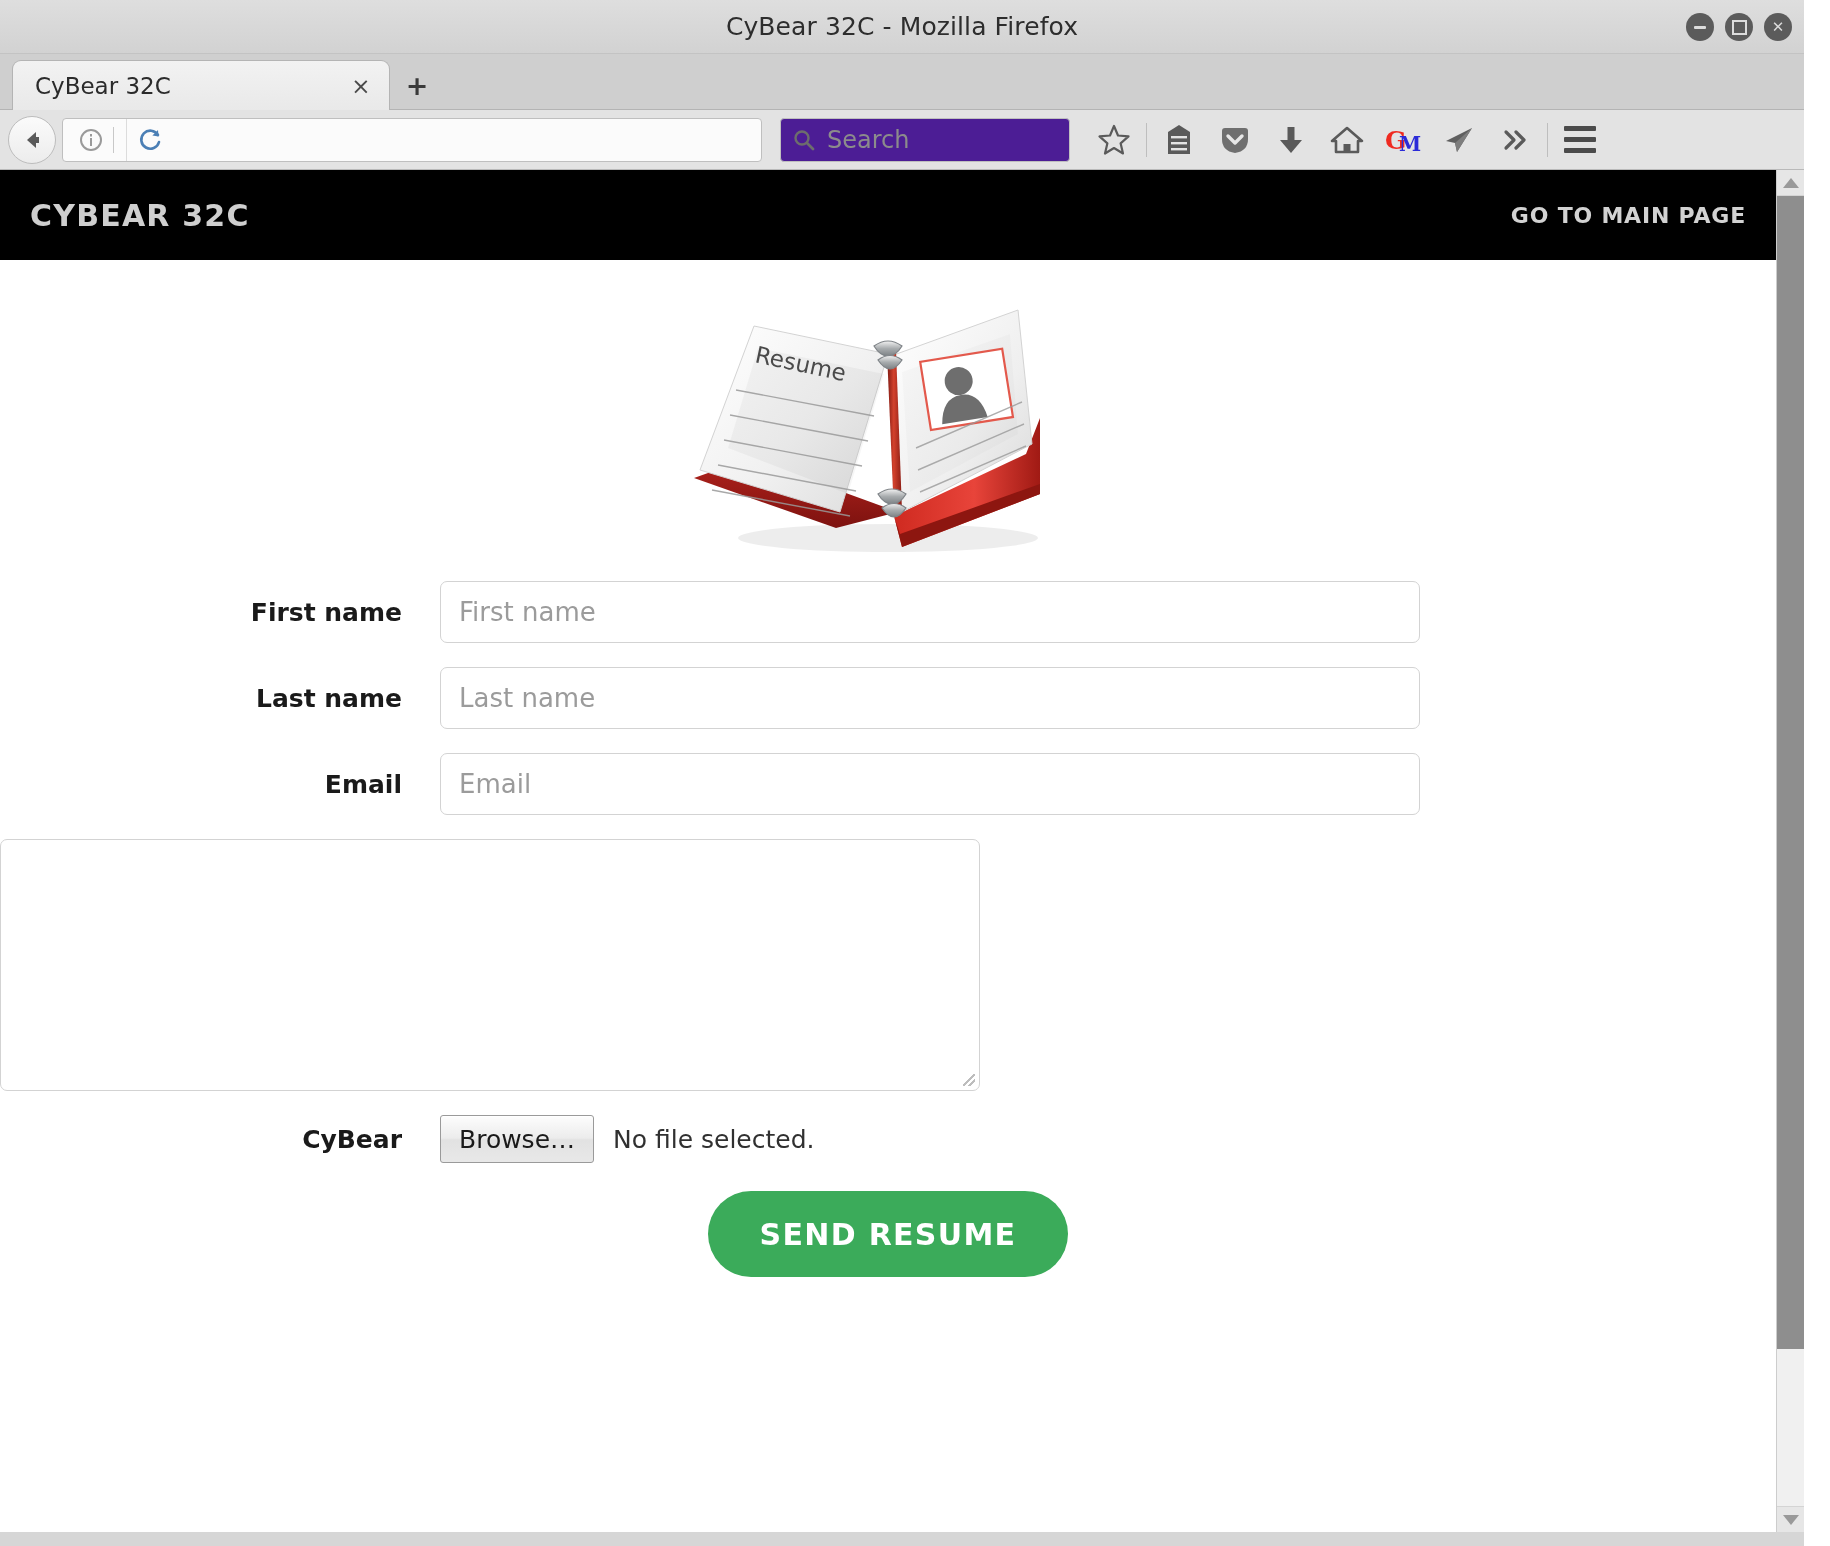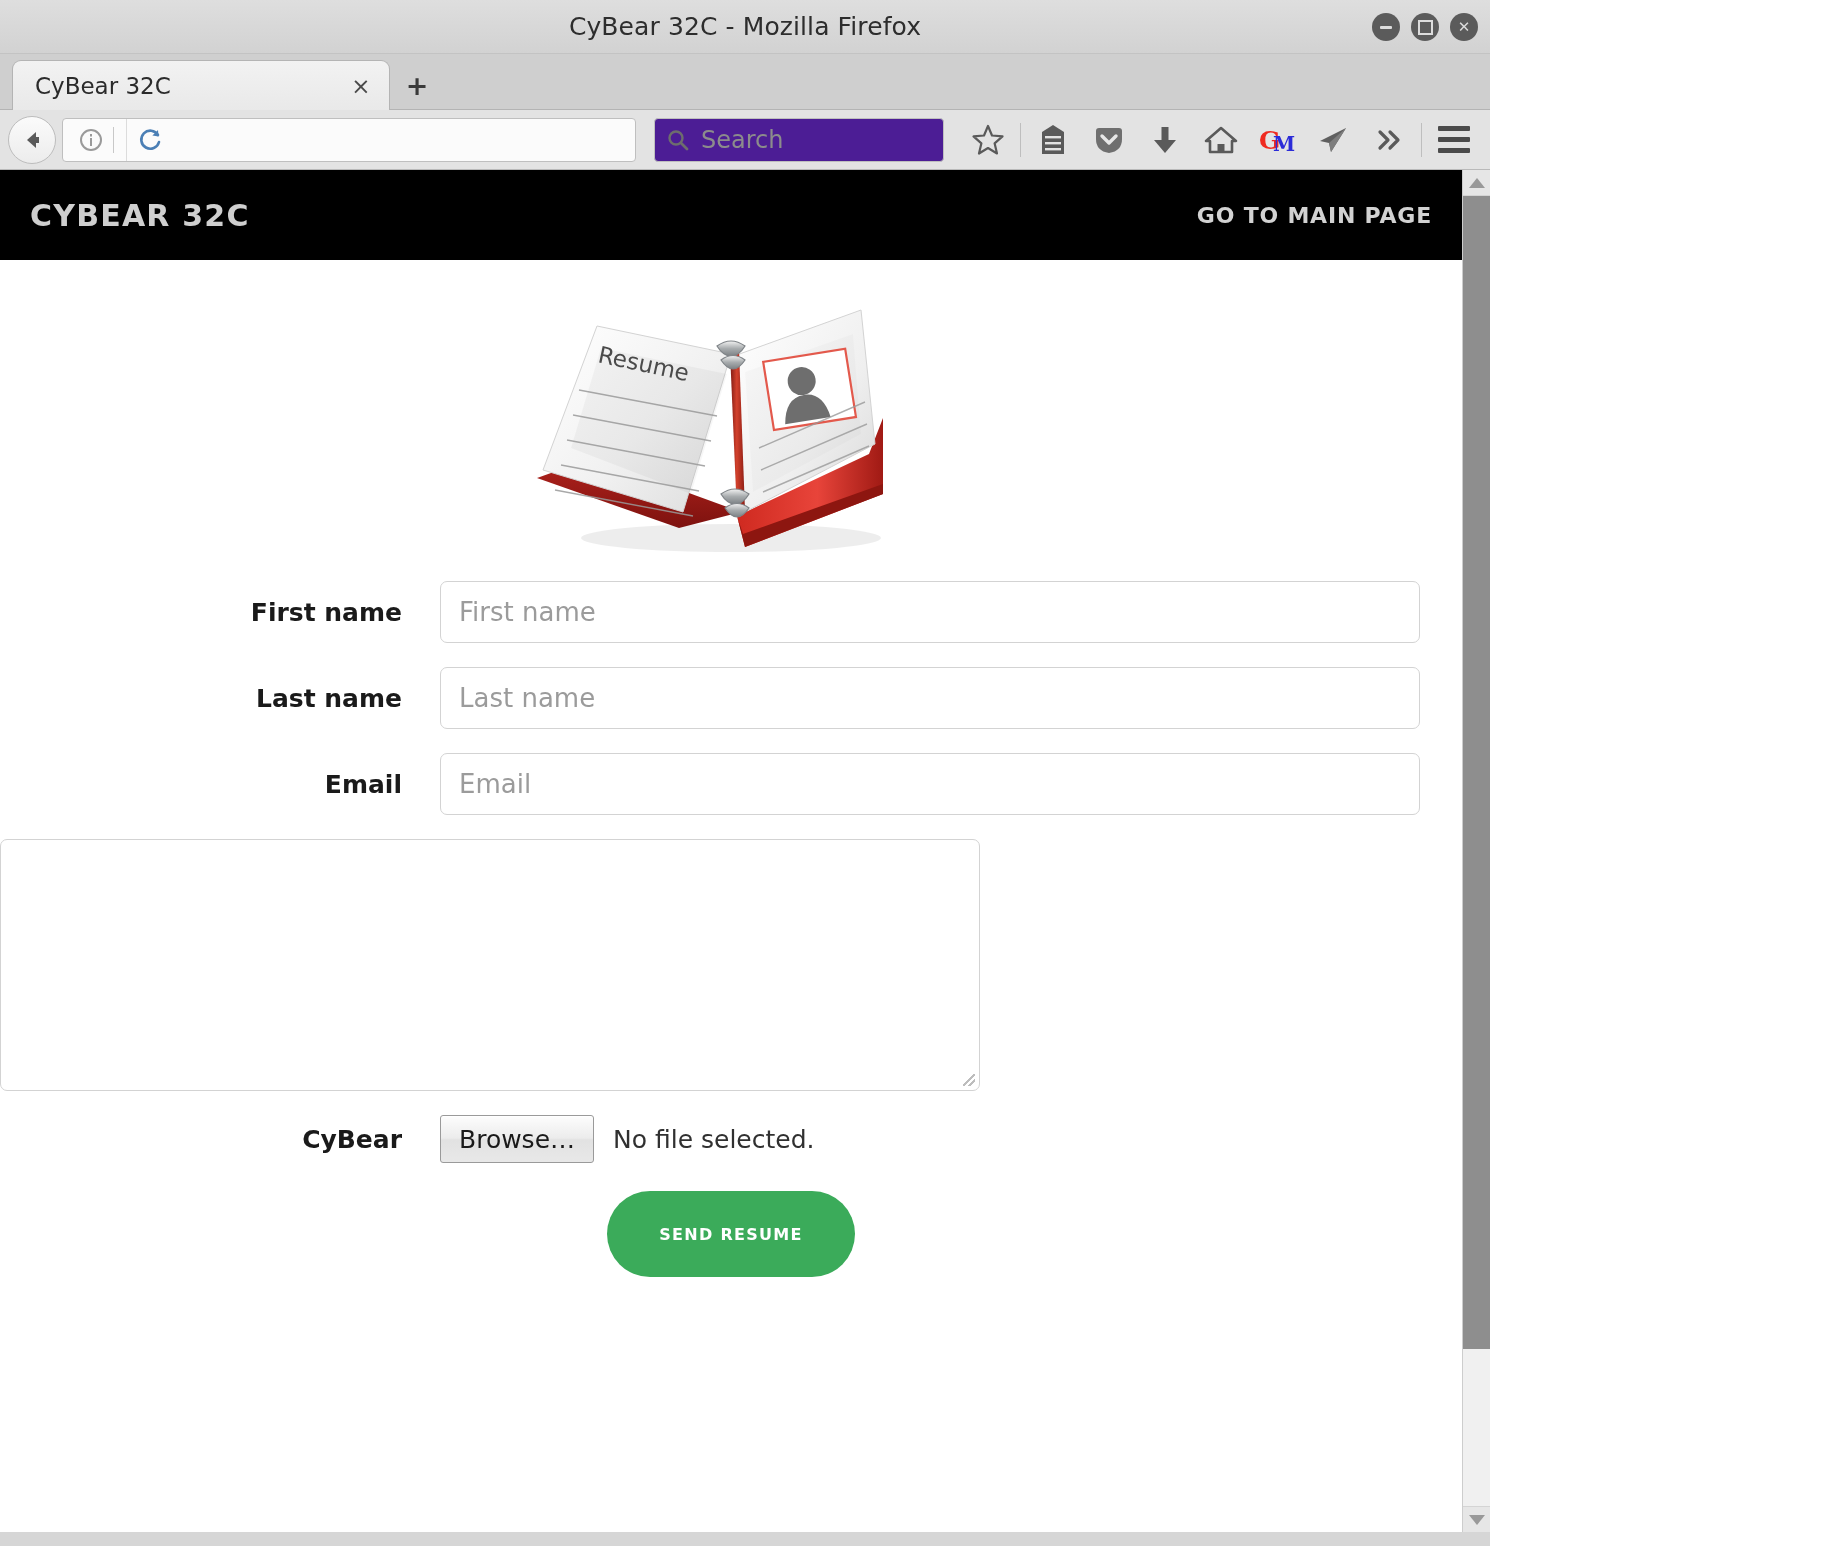--- a/index.html
+++ b/index.html
@@ -6,21 +6,21 @@
   html, body {
     margin: 0; padding: 0;
     width: 1830px; height: 1546px;
     overflow: hidden;
     font-family: "DejaVu Sans", "Liberation Sans", sans-serif;
     background: #ffffff;
   }
 
   
   .window {
-    width: 1490px; height: 1546px;
+    width: 1804px; height: 1546px;
     background: #d6d6d6;
     display: flex; flex-direction: column;
     position: relative;
   }
   .titlebar {
     height: 54px;
     background: linear-gradient(to bottom, #dedede 0%, #d2d2d2 100%);
     border-bottom: 1px solid #c3c3c3;
     display: flex; align-items: center; justify-content: center;
     position: relative; flex: none;
@@ -186,21 +186,21 @@
     font-size: 25px; color: #1a1a1a;
     display: flex; align-items: center; justify-content: center;
     box-shadow: inset 0 1px 0 #ffffff;
   }
   .nofile { font-size: 25px; color: #303030; margin-left: 7px; }
 
   .submitrow { display: flex; justify-content: center; margin-top: 28px; }
   .submit {
     height: 86px; padding: 12px 52px; border: none;
     border-radius: 44px; background: #3bab5a;
-    color: #ffffff; font-size: 16px; font-weight: bold;
+    color: #ffffff; font-size: 30px; font-weight: bold;
     letter-spacing: 1.3px;
     display: flex; align-items: center; justify-content: center;
   }
 
   
   .vscroll {
     width: 28px; background: #f0f0f0; border-left: 1px solid #cdcdcd;
     display: flex; flex-direction: column; flex: none;
   }
   .sbtn {

